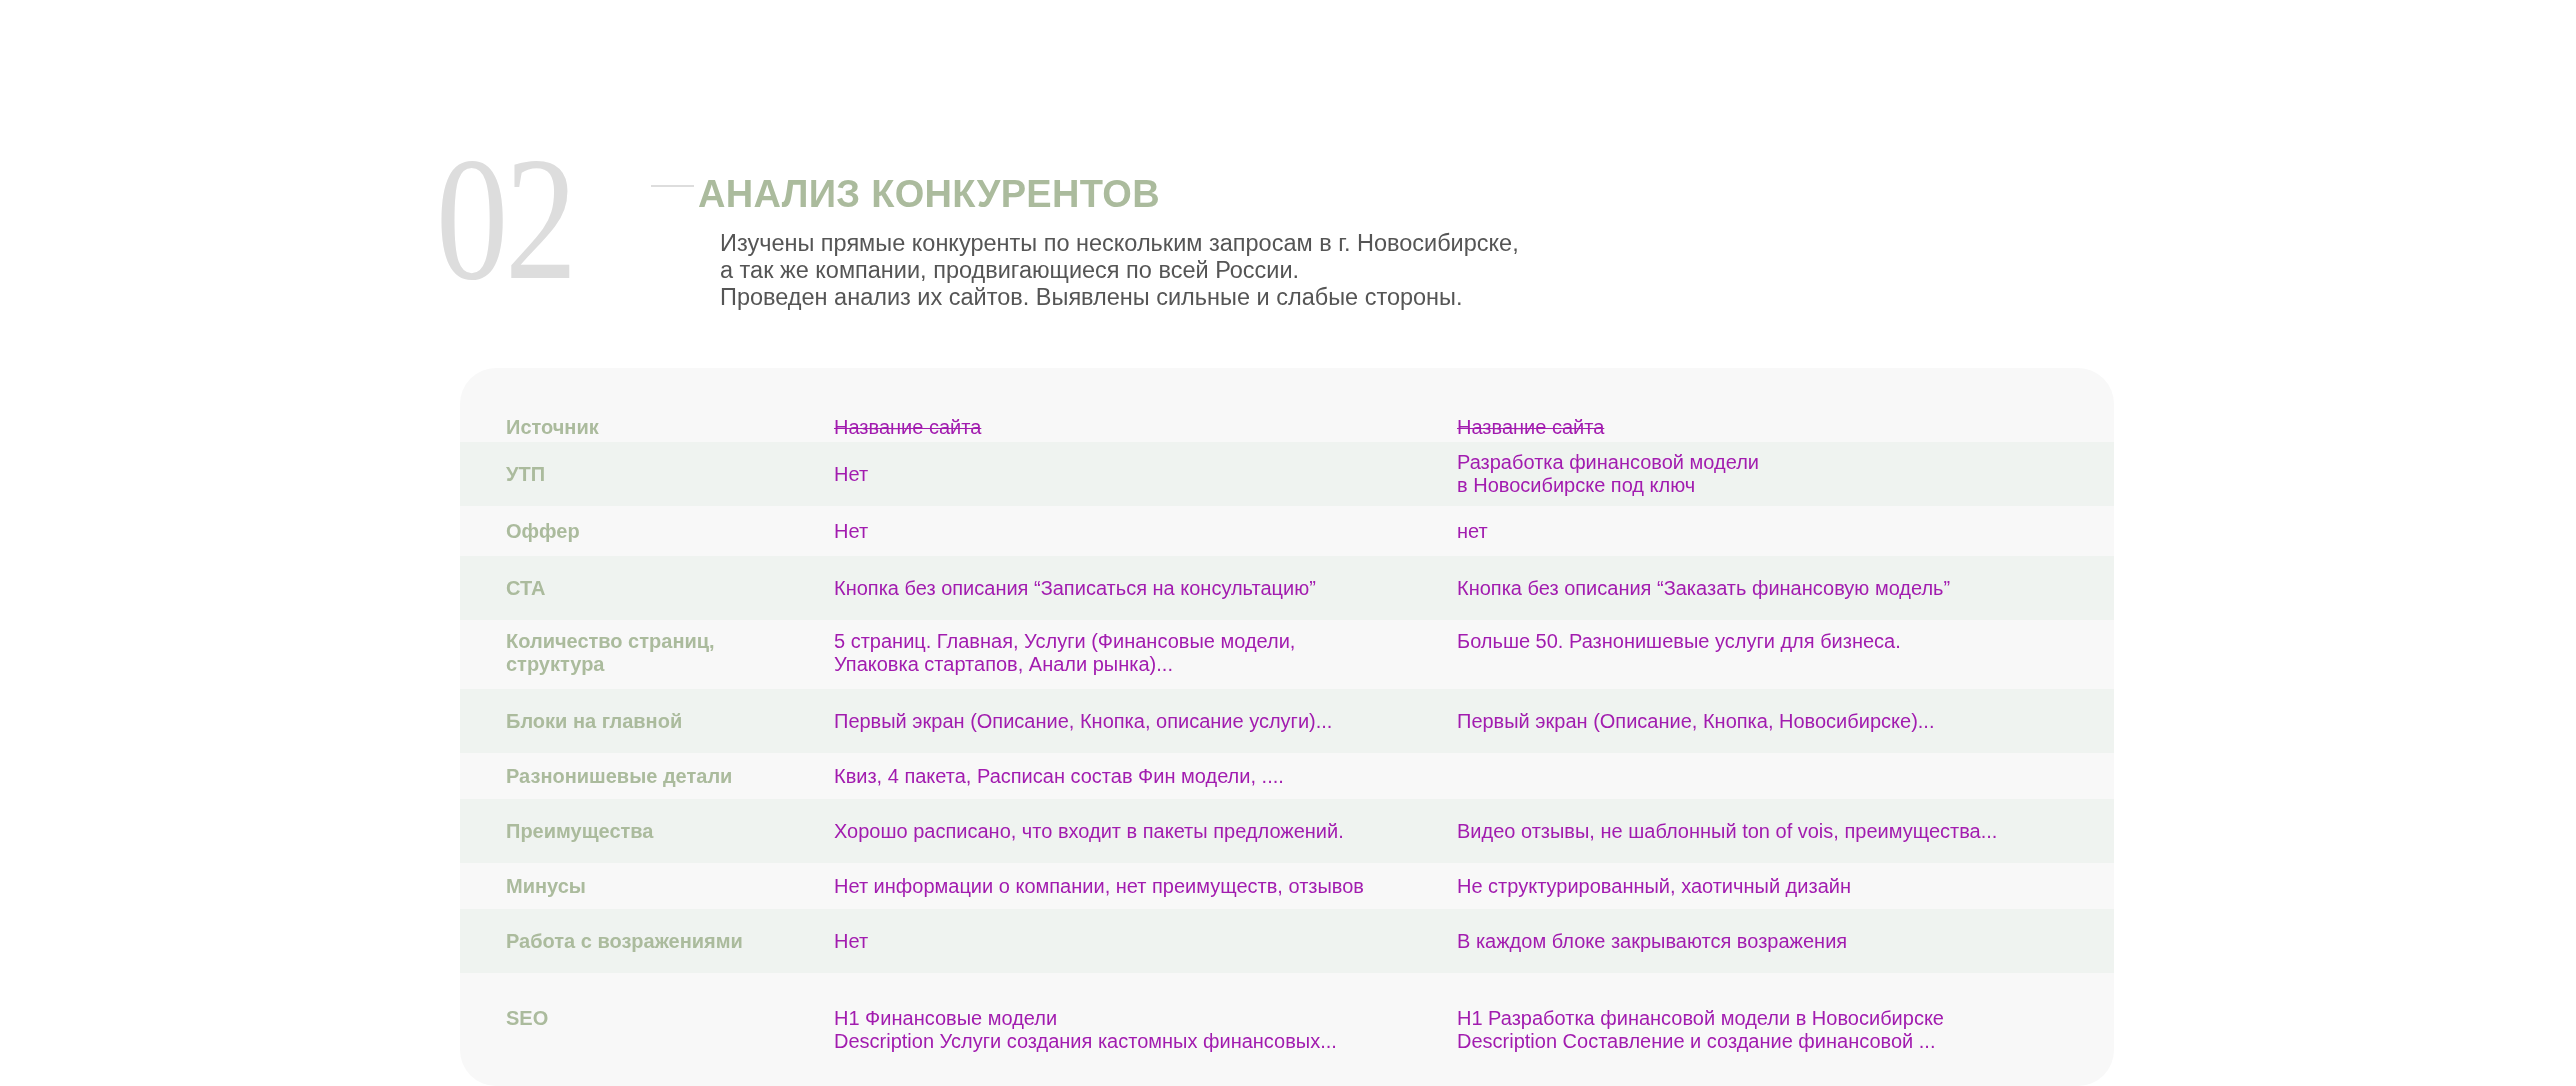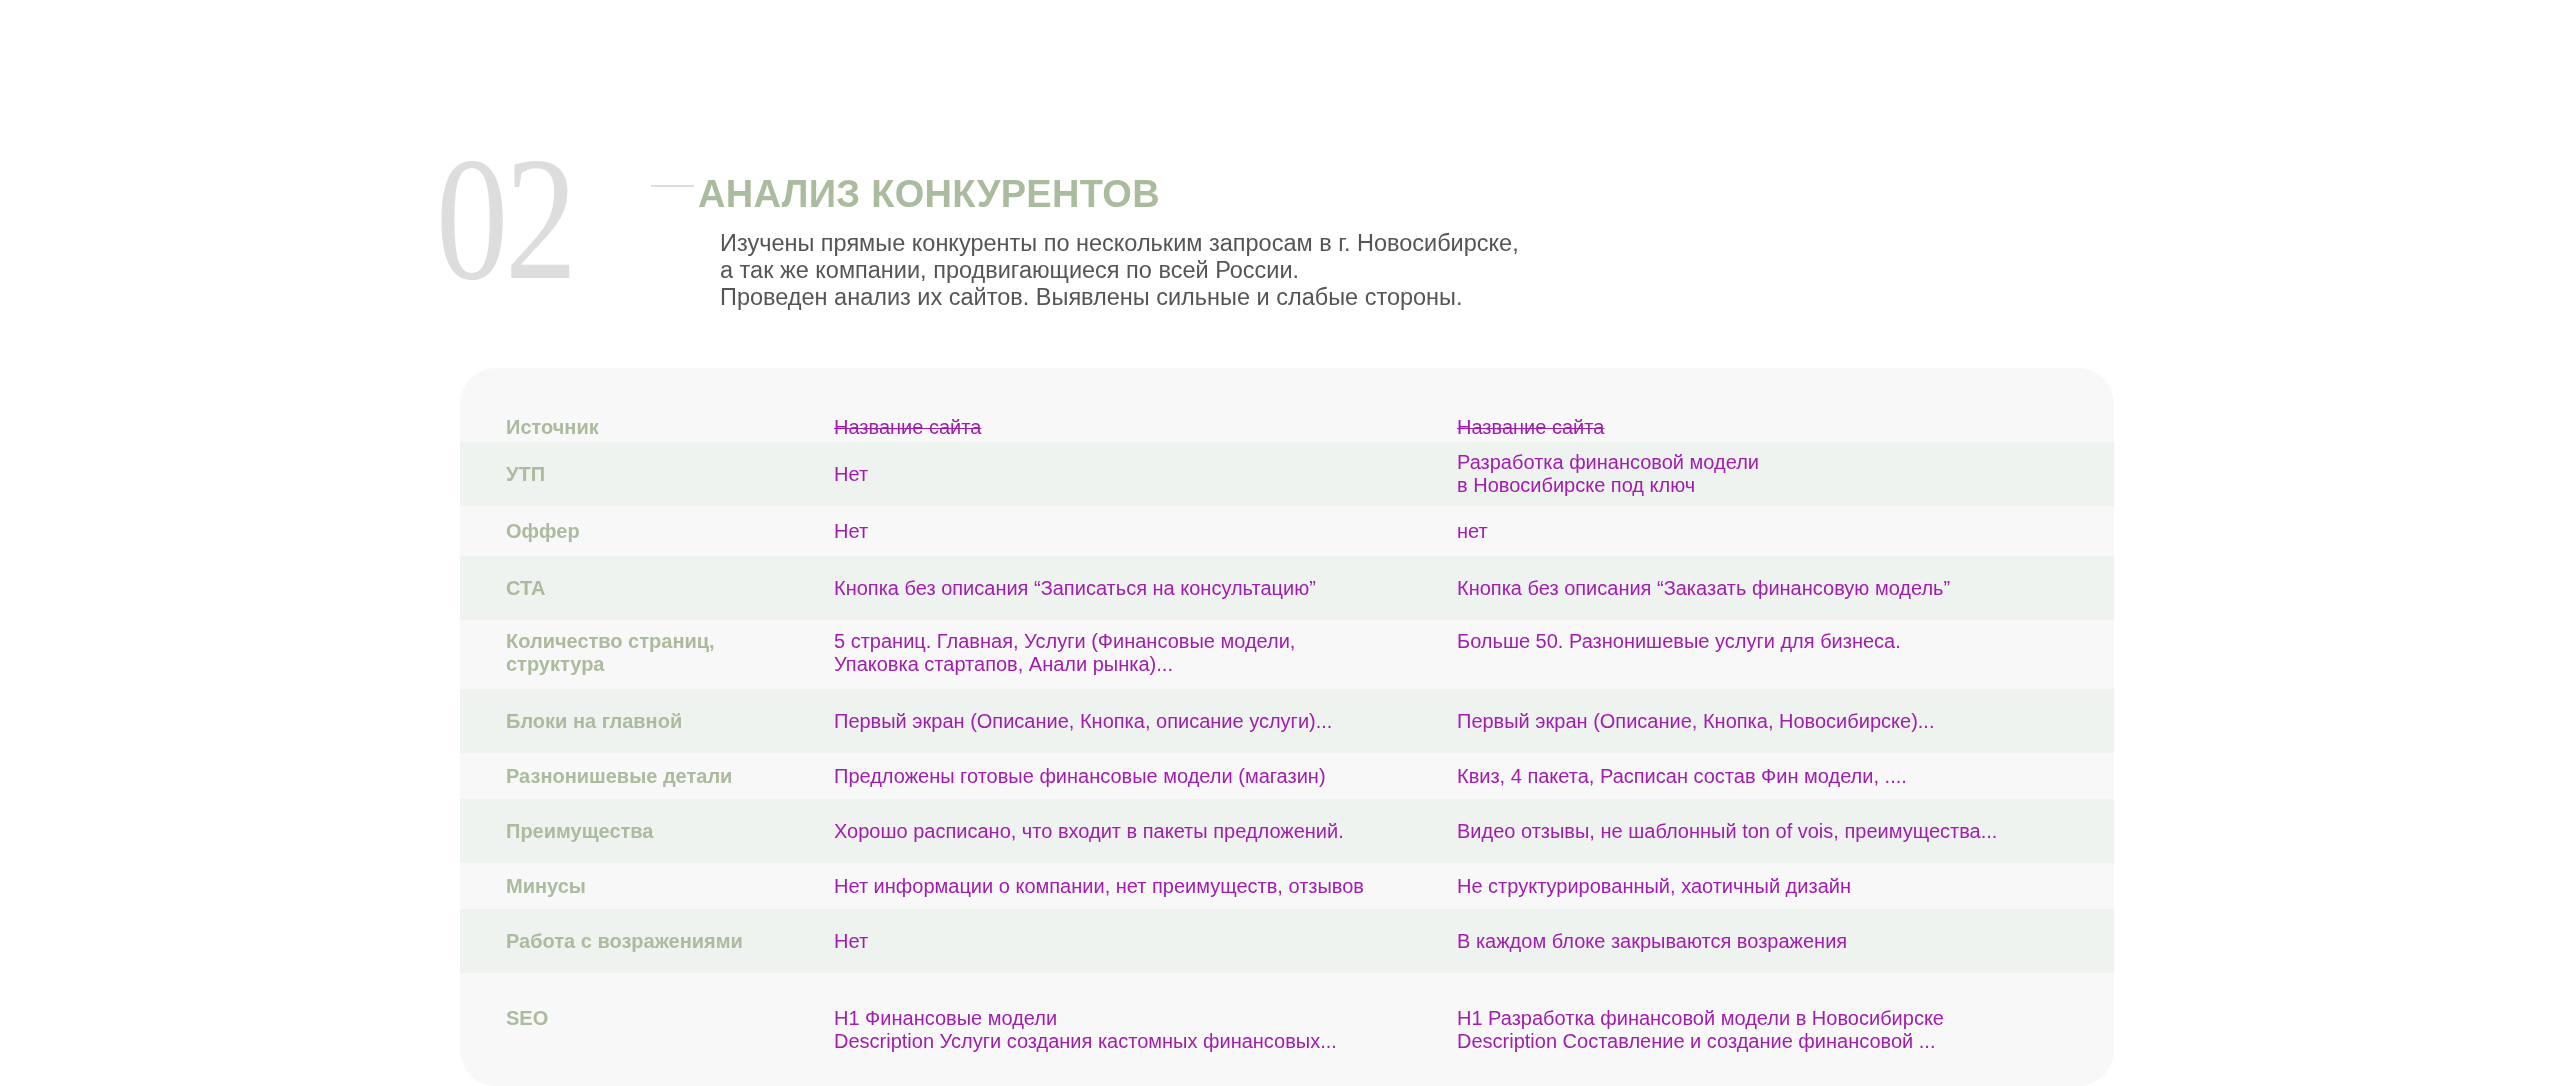--- a/index.html
+++ b/index.html
@@ -129,23 +129,20 @@
           <span class="line">Первый экран (Описание, Кнопка, описание услуги)...</span>
         </div>
         <div class="cell c2">
           <span class="line">Первый экран (Описание, Кнопка, Новосибирске)...</span>
         </div>
       </div>
       <div class="row plain" style="top: 385px; height: 46px; padding-top: 12px;">
         <div class="cell label">
           <span class="line">Разнонишевые  детали</span>
         </div>
-        <div class="cell c1">
-          <span class="line">Предложены готовые финансовые модели (магазин)</span>
-        </div>
         <div class="cell c2">
           <span class="line">Квиз, 4 пакета, Расписан состав Фин модели, ....</span>
         </div>
       </div>
       <div class="row shade" style="top: 431px; height: 64px;">
         <div class="cell label">
           <span class="line">Преимущества</span>
         </div>
         <div class="cell c1">
           <span class="line">Хорошо расписано, что входит в  пакеты предложений.</span>

